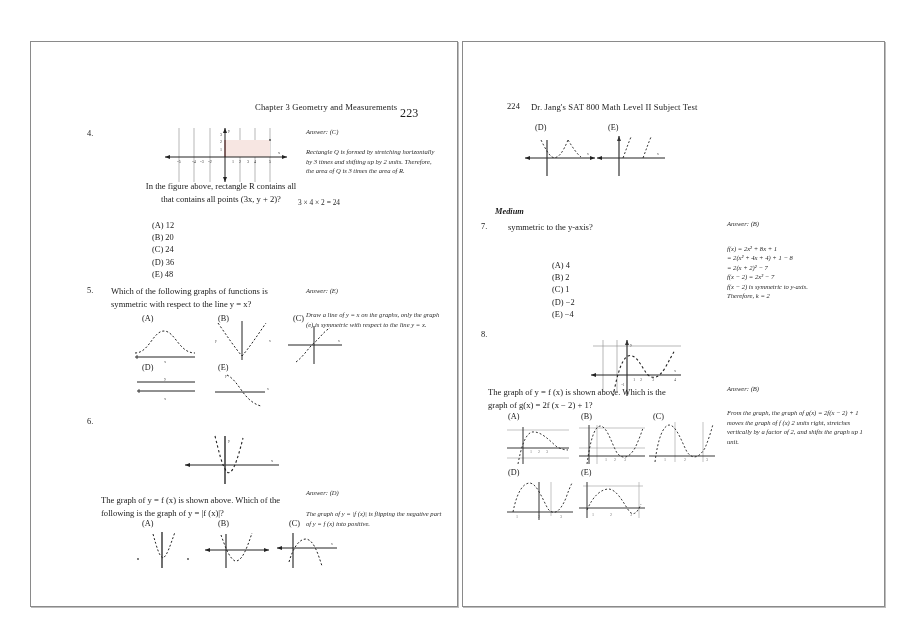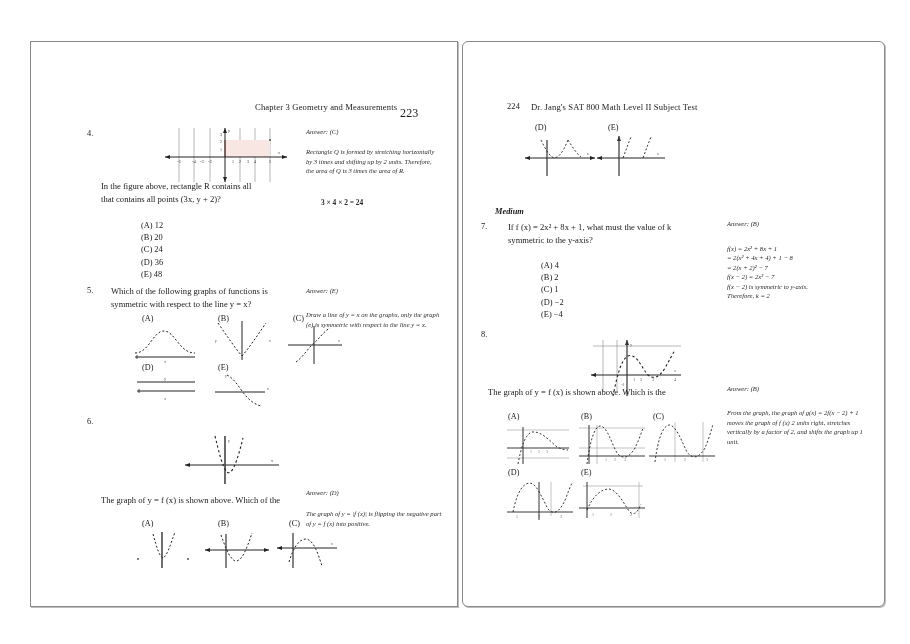--- a/index.html
+++ b/index.html
@@ -9,35 +9,35 @@
     color:#1a1a1a;
   }
   .spread{position:absolute;left:0;top:0;width:910px;height:644px;}
 
   .page{
     position:absolute;background:#ffffff;
     border:1px solid #8a8a8a;
     box-shadow:1px 1px 0 #bdbdbd;
   }
   #page-left{left:30px;top:41px;width:426px;height:564px;}
-  #page-right{left:462px;top:41px;width:421px;height:564px;border-radius:6px;}
+  #page-right{left:462px;top:41px;width:421px;height:564px;}
 
   .pg-inner{position:absolute;left:0;top:0;right:0;bottom:0;}
 
   
   .runhead{position:absolute;font-size:8.6px;letter-spacing:.15px;white-space:nowrap;}
   #rh-left{left:224px;top:60px;}
   #rh-leftnum{left:369px;top:64px;font-size:12px;}
   #rh-rightnum{left:44px;top:60px;font-size:8.4px;}
   #rh-right{left:68px;top:60px;}
 
   
   .qnum{position:absolute;font-size:8.4px;}
   .qtext{position:absolute;font-size:8.6px;line-height:12.6px;}
-  .choices{position:absolute;font-size:8.4px;line-height:12.2px;}
+  .choices{position:absolute;font-size:8.4px;line-height:12.2px;margin-left:11px;}
   .choices div{white-space:nowrap;}
   .sol{position:absolute;font-size:6.6px;font-style:italic;line-height:9.6px;color:#2a2a2a;}
   .sol-ans{position:absolute;font-size:6.6px;font-style:italic;color:#2a2a2a;white-space:nowrap;}
   .sol-math{position:absolute;font-size:6.6px;line-height:9.4px;color:#2a2a2a;font-style:italic;}
   .plain{position:absolute;font-size:7.4px;color:#2a2a2a;white-space:nowrap;}
   .sechead{position:absolute;font-size:8.4px;font-style:italic;font-weight:bold;}
   .optlabel{position:absolute;font-size:8.2px;}
 
   
   .fig{position:absolute;}
@@ -93,36 +93,36 @@
             <text x="60" y="12">3</text>
               <text x="60" y="19">2</text>
               <text x="60" y="27">1</text>
             <text x="118" y="30">x</text>
               <text x="68" y="8">y</text>
           </g>
           <circle cx="109" cy="16" r="0.9" fill="#444"></circle>
         </svg>
       </div>
 
-      <div class="qtext" style="left:70px;top:138px;width:240px;">
+      <div class="qtext" style="left:70px;top:138px;width:240px;text-align:center;">
         <div>In the figure above, rectangle R contains all</div>
         <div>that contains all points (3x, y + 2)?</div>
       </div>
 
       <div class="choices" style="left:110px;top:178px;">
         <div>(A) 12</div>
         <div>(B) 20</div>
         <div>(C) 24</div>
         <div>(D) 36</div>
         <div>(E) 48</div>
       </div>
 
       <div class="sol-ans" style="left:275px;top:86px;">Answer: (C)</div>
       <div class="sol" style="left:275px;top:105px;width:132px;">Rectangle Q is formed by stretching horizontally by 3 times and shifting up by 2 units. Therefore, the area of Q is 3 times the area of R.</div>
-      <div class="plain" style="left:290px;top:156px;font-weight:bold;">3 × 4 × 2 = 24</div>
+      <div class="plain" style="left:267px;top:156px;">3 × 4 × 2 = 24</div>
 
       <div class="qnum" style="left:56px;top:244px;">5.</div>
       <div class="qtext" style="left:80px;top:243px;width:230px;">
         <div>Which of the following graphs of functions is</div>
         <div>symmetric with respect to the line y = x?</div>
       </div>
 
       <div class="sol-ans" style="left:275px;top:245px;">Answer: (E)</div>
       <div class="sol" style="left:275px;top:268px;width:134px;">Draw a line of y = x on the graphs, only the graph (e) is symmetric with respect to the line y = x.</div>
 
@@ -187,20 +187,21 @@
           <polygon points="6,33 11,31 11,35" fill="#222"></polygon>
           <line x1="46" y1="4" x2="46" y2="52" stroke="#444" stroke-width="1.6"></line>
           <path d="M36 4 C40 20 43 34 48 40 C53 44 58 30 64 6" fill="none" stroke="#222" stroke-width="1.1" stroke-dasharray="2.4,2.4"></path>
           <text x="92" y="30" font-size="4" fill="#333" font-family="Liberation Serif, serif">x</text>
           <text x="49" y="10" font-size="4" fill="#333" font-family="Liberation Serif, serif">y</text>
         </svg>
       </div>
 
       <div class="qtext" style="left:70px;top:452px;width:245px;">
         <div>The graph of y = f (x) is shown above. Which of the</div>
+        <div>following is the graph of y = |f (x)|?</div>
       </div>
 
       <div class="sol-ans" style="left:275px;top:447px;">Answer: (D)</div>
       <div class="sol" style="left:275px;top:467px;width:136px;">The graph of y = |f (x)| is flipping the negative part of y = f (x) into positive.</div>
 
       <div class="optlabel" style="left:111px;top:477px;">(A)</div>
       <div class="optlabel" style="left:187px;top:477px;">(B)</div>
       <div class="optlabel" style="left:258px;top:477px;">(C)</div>
 
       <div class="fig" style="left:95px;top:486px;">
@@ -265,21 +266,20 @@
           <path d="M30 28 C33 20 35 14 38 7" fill="none" stroke="#222" stroke-width="0.9" stroke-dasharray="2,2"></path>
           <path d="M50 28 C53 20 55 14 58 7" fill="none" stroke="#222" stroke-width="0.9" stroke-dasharray="2,2"></path>
           <text x="64" y="25" font-size="3.5" fill="#333" font-family="Liberation Serif, serif">x</text>
         </svg>
       </div>
 
       <div class="sechead" style="left:32px;top:165px;">Medium</div>
 
       <div class="qnum" style="left:18px;top:180px;">7.</div>
       <div class="qtext" style="left:45px;top:179px;width:240px;">
-        <div>If f (x) = 2x² + 8x + 1, what must the value of k</div>
         <div>symmetric to the y-axis?</div>
       </div>
 
       <div class="choices" style="left:78px;top:218px;">
         <div>(A)  4</div>
         <div>(B)  2</div>
         <div>(C)  1</div>
         <div>(D)  −2</div>
         <div>(E)  −4</div>
       </div>
@@ -315,20 +315,21 @@
             <text x="92" y="47">4</text>
             <text x="40" y="52">-1</text>
             <text x="92" y="38">x</text>
               <text x="48" y="12">y</text>
           </g>
         </svg>
       </div>
 
       <div class="qtext" style="left:25px;top:344px;width:250px;">
         <div>The graph of y = f (x) is shown above. Which is the</div>
+        <div>graph of g(x) = 2f (x − 2) + 1?</div>
       </div>
 
       <div class="sol-ans" style="left:264px;top:343px;">Answer: (B)</div>
       <div class="sol" style="left:264px;top:366px;width:146px;">From the graph, the graph of g(x) = 2f(x − 2) + 1 moves the graph of f (x) 2 units right, stretches vertically by a factor of 2, and shifts the graph up 1 unit.</div>
 
       <div class="optlabel" style="left:45px;top:370px;">(A)</div>
       <div class="optlabel" style="left:118px;top:370px;">(B)</div>
       <div class="optlabel" style="left:190px;top:370px;">(C)</div>
       <div class="optlabel" style="left:45px;top:426px;">(D)</div>
       <div class="optlabel" style="left:118px;top:426px;">(E)</div>

